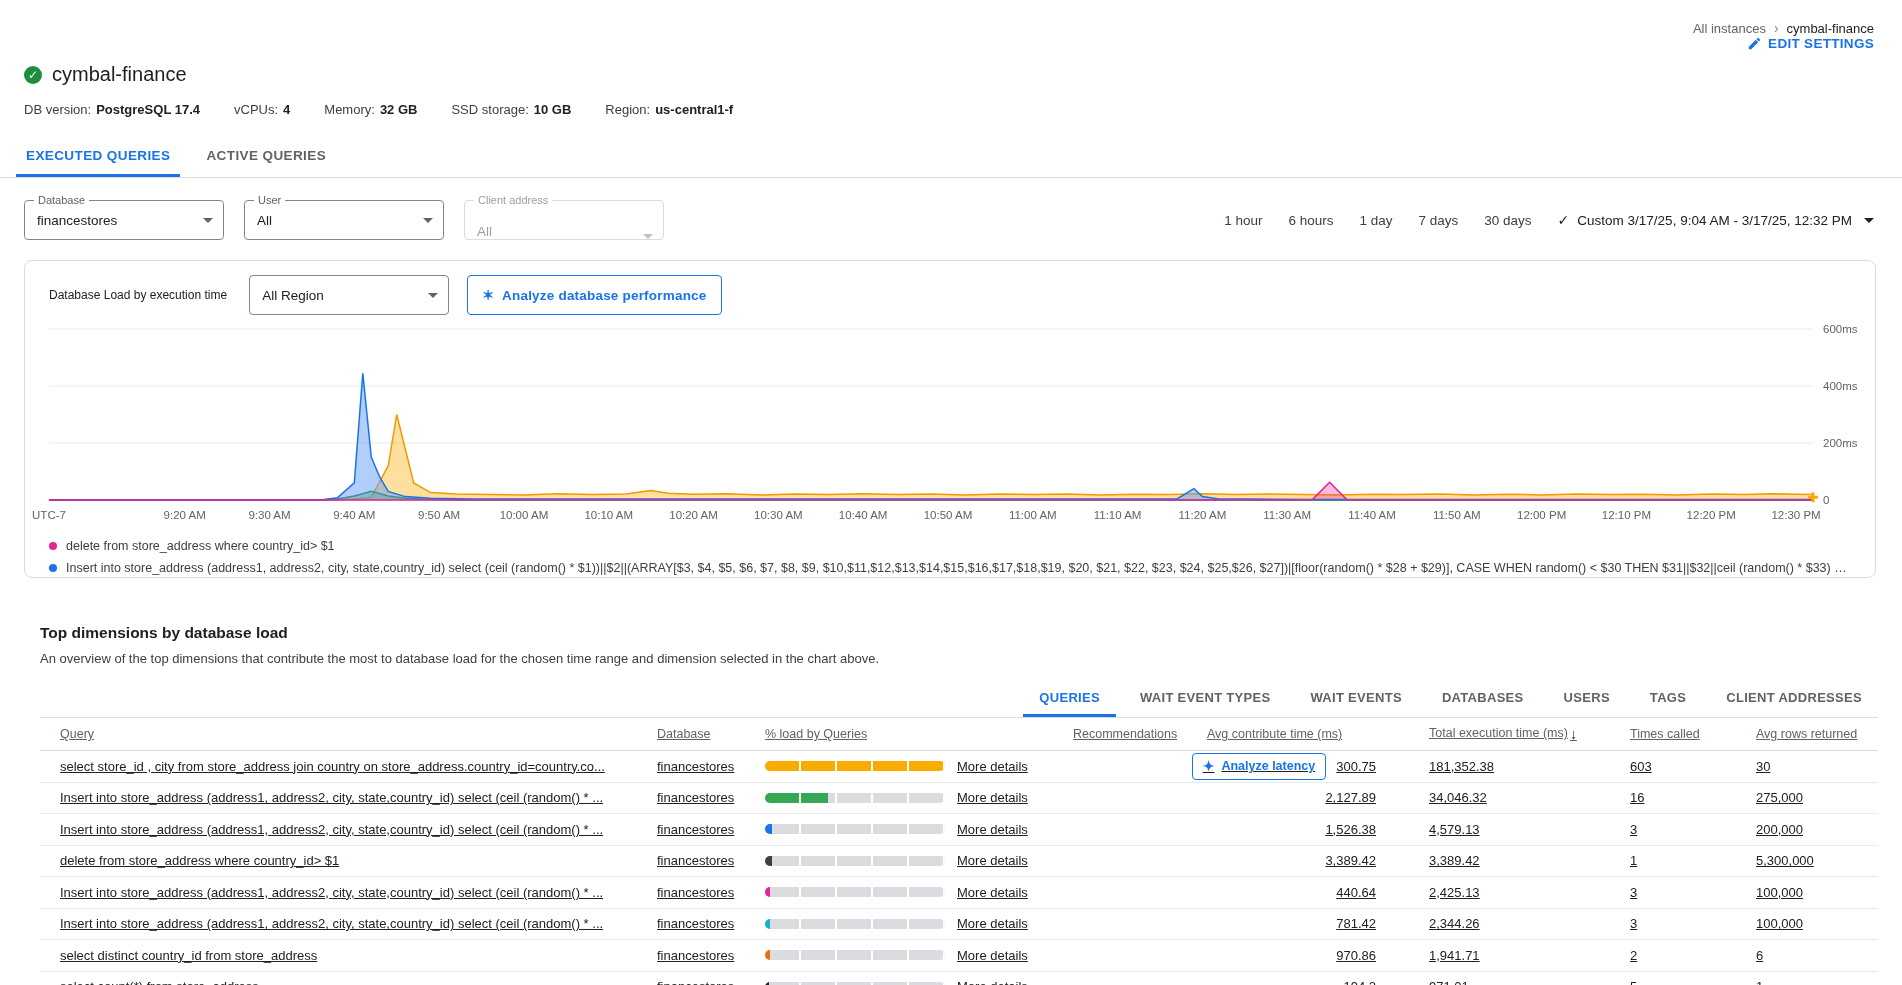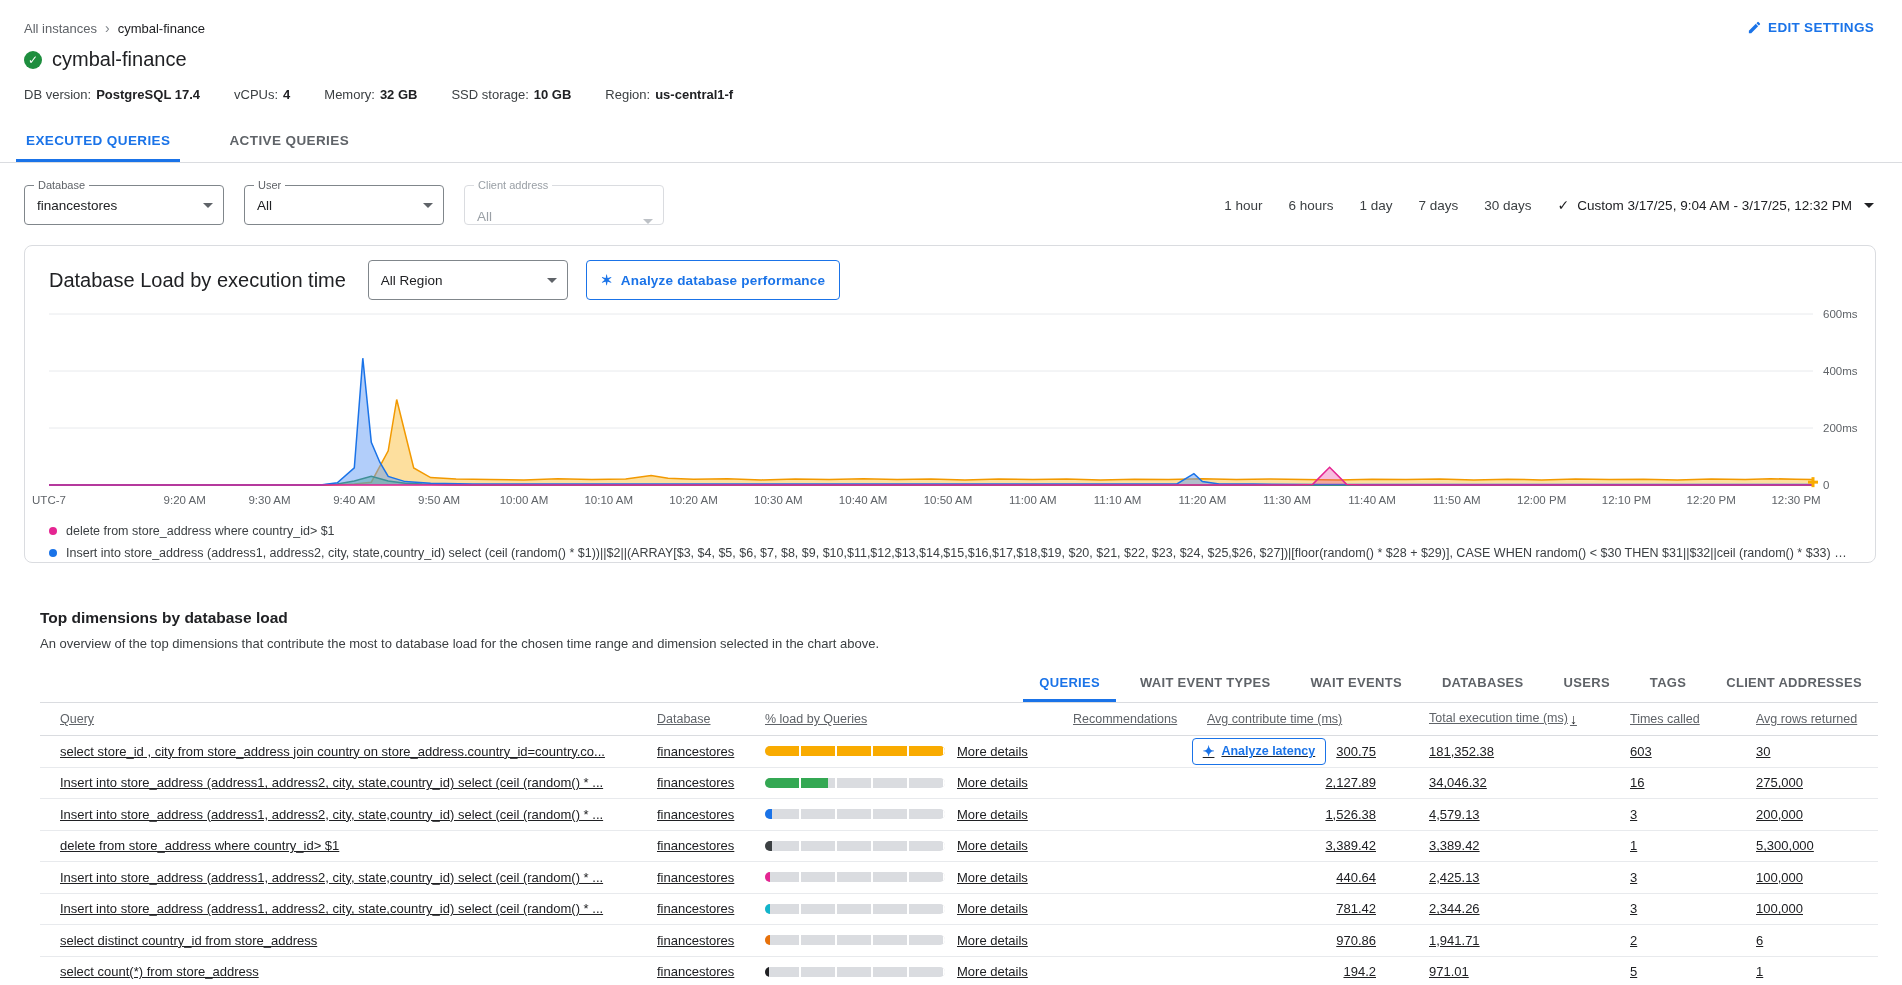--- a/index.html
+++ b/index.html
@@ -1,39 +1,39 @@
 <!DOCTYPE html>
 <html><head>
 <meta charset="utf-8">
 <style>
   * { box-sizing: border-box; margin: 0; padding: 0; }
   html,body { width:1902px; height:985px; overflow:hidden; background:#fff;
     font-family:"Liberation Sans","DejaVu Sans",sans-serif; color:#202124; }
 
   
-  .topbar { display:flex; justify-content:space-between; align-items:flex-start; padding:20px 28px 0 24px; }
+  .topbar { display:flex; justify-content:space-between; align-items:flex-end; padding:20px 28px 0 24px;flex-direction:column; }
   .breadcrumb { display:flex; align-items:center; gap:8px; font-size:13px; color:#5f6368; }
   .breadcrumb .crumb-link { cursor:pointer; }
   .breadcrumb .chev { font-size:14px; color:#80868b; }
   .breadcrumb .crumb-current { color:#202124; }
   .edit-settings { display:flex; align-items:center; gap:6px; color:#1a73e8; font-size:13.5px;
     font-weight:bold; letter-spacing:.3px; cursor:pointer; }
 
   .title-row { display:flex; align-items:center; gap:10px; padding:0 24px; margin-top:12px; }
   .status-ok { width:18px; height:18px; border-radius:50%; background:#1e8e3e; color:#fff;
     display:flex; align-items:center; justify-content:center; font-size:12px; font-weight:bold; }
   .page-title { font-size:20px; font-weight:500; color:#202124; }
 
   .metadata { display:flex; gap:34px; padding:0 24px; margin-top:16px; font-size:13px; }
   .metadata .meta-item { display:flex; gap:5px; }
   .metadata .meta-label { color:#3c4043; }
   .metadata .meta-value { color:#202124; font-weight:600; }
 
   
-  .main-tabs { display:flex; gap:39px; padding:0 0 0 16px; margin-top:18px; border-bottom:1px solid #dadce0; }
+  .main-tabs { display:flex; gap:16px; padding:0 0 0 16px; margin-top:18px; border-bottom:1px solid #dadce0; }
   .tab { padding:13px 10px 11px; border-bottom:3px solid transparent; font-size:13.5px; font-weight:bold;
     letter-spacing:.4px; color:#5f6368; cursor:pointer; }
   .tab.active { color:#1a73e8; border-bottom-color:#1a73e8; }
 
   
   .filters-row { display:flex; justify-content:space-between; align-items:center; padding:22px 28px 0 24px; }
   .filters { display:flex; gap:20px; }
   .select { position:relative; height:40px; min-width:200px; border:1px solid #80868b; border-radius:4px;
     display:flex; align-items:center; padding:0 10px 0 12px; cursor:pointer; background:#fff; }
   .select .flabel { position:absolute; top:-7px; left:9px; background:#fff; padding:0 4px;
@@ -49,21 +49,21 @@
   .preset { cursor:pointer; }
   .custom-range { display:flex; align-items:center; gap:8px; color:#202124; cursor:pointer; }
   .custom-range .checkmark { font-size:14px; color:#202124; }
   .custom-range .caret { width:0; height:0; border-left:5px solid transparent; border-right:5px solid transparent;
     border-top:5px solid #202124; margin-left:4px; }
 
   
   .chart-card { margin:20px 26px 0 24px; border:1px solid #dadce0; border-radius:8px; height:318px;
     padding-top:14px; background:#fff; overflow:hidden; }
   .chart-header { display:flex; align-items:center; gap:18px; padding:0 24px; height:40px; }
-  .chart-title { font-size:20px; font-weight:500; color:#202124; margin-right:4px; }
+  .chart-title { font-size:12px; font-weight:500; color:#202124; margin-right:4px; }
   .outlined-btn { display:flex; align-items:center; gap:8px; height:40px; padding:0 14px;
     border:1px solid #1a73e8; border-radius:4px; background:#fff; color:#1a73e8;
     font-size:13.5px; font-weight:bold; letter-spacing:.2px; cursor:pointer; }
   .sparkle { font-size:14px; line-height:1; }
   .chart-wrap { margin-top:2px; }
   svg text { font-family:"Liberation Sans","DejaVu Sans",sans-serif; }
   .ytick { font-size:11.5px; fill:#5f6368; }
   .xtick { font-size:11.5px; fill:#5f6368; }
 
   .legend { padding:2px 24px 0; }

